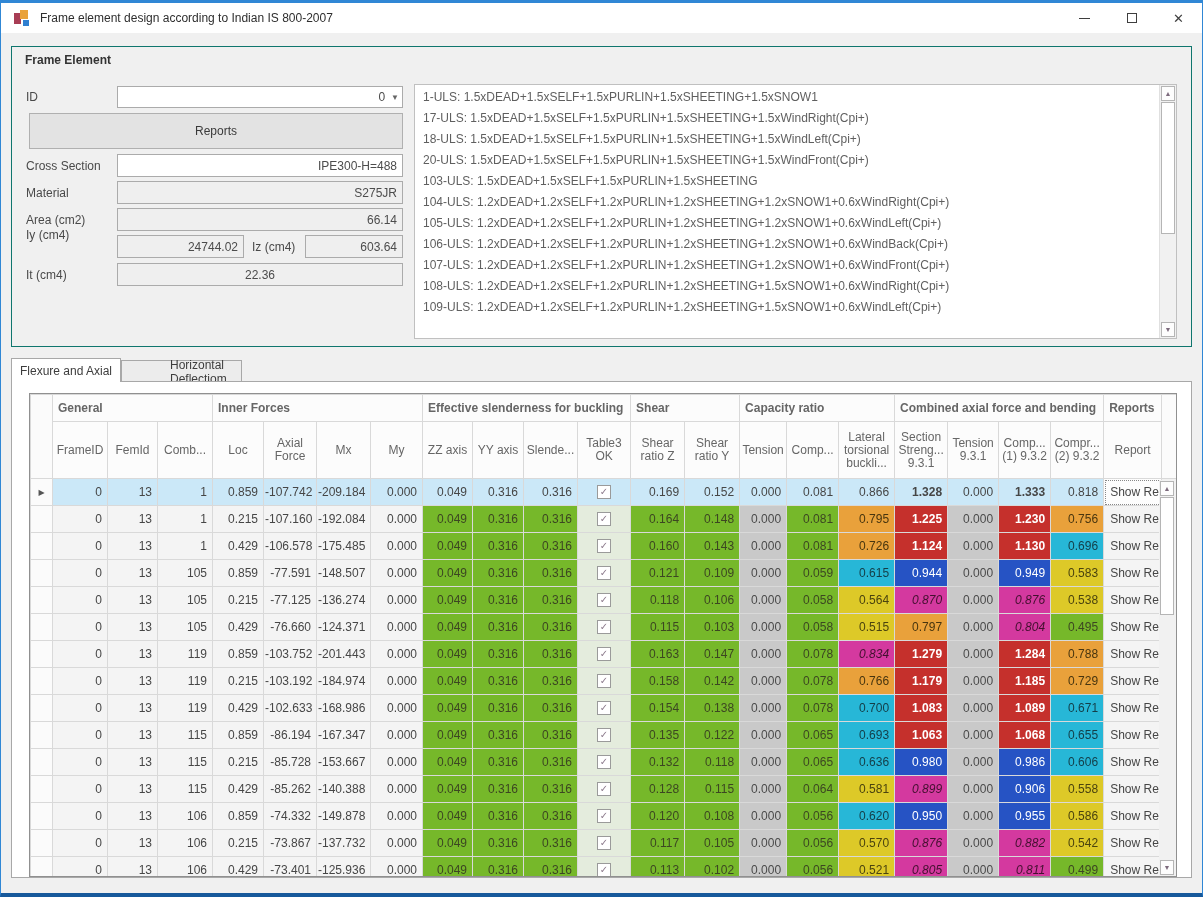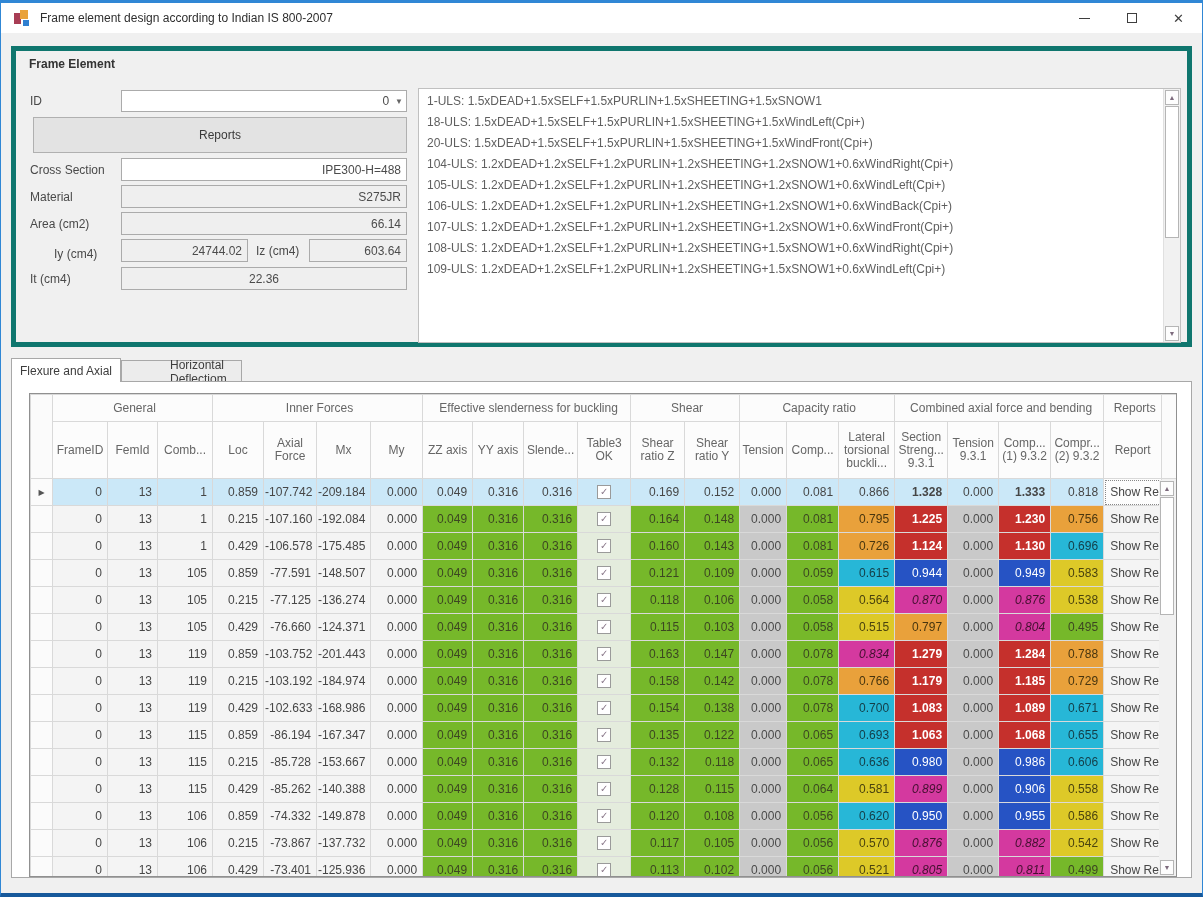--- a/index.html
+++ b/index.html
@@ -17,21 +17,21 @@
   .app-icon .sq3{left:9px;top:10px;width:6px;height:6px;background:#2f7fd0;}
   .title-text{position:absolute;left:39px;top:8px;color:#2e2e2e;}
   .win-btn{position:absolute;top:0;width:47px;height:30px;display:flex;align-items:center;justify-content:center;color:#3e3e3e;cursor:default;}
   .btn-min{right:94px;}.btn-max{right:47px;}.btn-close{right:0;}
   .glyph-min{display:block;width:11px;height:1px;background:#3e3e3e;}
   .glyph-max{display:block;width:10px;height:10px;border:1px solid #3e3e3e;}
   .glyph-close{font-size:13px;line-height:13px;}
   
   .content{position:absolute;left:0;top:30px;width:1201px;height:860px;background:#f0f0f0;}
   
-  .groupbox{position:absolute;left:10px;top:13px;width:1181px;height:301px;border:5px solid #0f766e;background:#f0f0f0;text-decoration:underline;}
+  .groupbox{position:absolute;left:10px;top:13px;width:1181px;height:301px;border:1px solid #0f766e;background:#f0f0f0;text-decoration:underline;}
   .group-title{position:absolute;left:13px;top:6px;font-weight:bold;color:#333;}
   .fld-label{position:absolute;color:#494949;}
   .tbox{position:absolute;height:23px;border:1px solid #ababab;background:#fff;font-family:inherit;font-size:12px;
         color:#4c4c4c;text-align:right;padding:0 5px;}
   .tbox.ro{background:#efefef;}
   .combo{position:absolute;height:22px;border:1px solid #ababab;background:#fff;display:flex;align-items:center;justify-content:flex-end;padding-right:3px;color:#4c4c4c;}
   .combo .val{margin-right:6px;}
   .combo .arrow{font-size:8px;color:#666;}
   .btn{position:absolute;background:#e3e3e3;border:1px solid #b0b0b0;display:flex;align-items:center;justify-content:center;color:#3a3a3a;}
   
@@ -46,21 +46,21 @@
   
   .tab{position:absolute;display:flex;align-items:center;justify-content:center;border:1px solid #a8a8a8;border-bottom:none;color:#3d3d3d;}
   .tab.active{left:10px;top:325px;width:110px;height:24px;background:#fff;z-index:3;}
   .tab.inactive{left:120px;top:327px;width:121px;height:22px;background:#ececec;z-index:1;padding-left:48px;}
   .tabpage{position:absolute;left:10px;top:348px;width:1181px;height:497px;background:#fff;border:1px solid #a8a8a8;z-index:2;}
   
   .grid{position:absolute;left:17px;top:11px;width:1148px;height:484px;border:1px solid #909090;background:#fff;overflow:hidden;}
   table.dg{border-collapse:collapse;table-layout:fixed;width:1148px;}
   .dg th,.dg td{border:1px solid #d9d9d9;overflow:hidden;white-space:pre-line;}
   .dg thead th{background:#fcfcfc;color:#666;font-weight:normal;}
-  .dg .grow th{height:27px;text-align:center;padding-left:5px;white-space:nowrap;}
+  .dg .grow th{height:27px;text-align:left;padding-left:5px;white-space:nowrap;font-weight:bold;}
   .dg .crow th{height:57px;text-align:center;vertical-align:middle;line-height:13px;padding:0 2px;}
   .dg tbody td{height:27px;background:#f4f4f4;text-align:right;padding-right:5px;color:#464646;white-space:nowrap;}
   .dg td.ind{background:#fbfbfb;text-align:center;padding:0;color:#555;font-size:8px;}
   .dg th.ind-h{background:#fbfbfb;}
   .dg td.cbc{background:#e4ecdd;text-align:center;padding:0;}
   .dg td.report{ text-align:left;padding-left:6px;}
   .dg td.sbcol{background:#f1f1f1;padding:0;border-left:1px solid #d0d0d0;}
   .cb{display:inline-block;width:14px;height:14px;background:#fff;border:1px solid #9a9a9a;line-height:12px;font-size:10px;color:#8c7b8c;text-align:center;vertical-align:middle;}
   .bg-green{background:#76b82a !important;color:#3c4622 !important;}
   .bg-gray{background:#c9c9c9 !important;color:#4a4a4a !important;}
@@ -115,33 +115,35 @@
 
       <div class="fld-label" style="left:14px;top:112px;">Cross Section</div>
       <input class="tbox" style="left: 105px; top: 107px; width: 286px;" value="IPE300-H=488">
 
       <div class="fld-label" style="left:14px;top:139px;">Material</div>
       <input class="tbox ro" readonly="" style="left: 105px; top: 134px; width: 286px;" value="S275JR">
 
       <div class="fld-label" style="left:14px;top:166px;">Area (cm2)</div>
       <input class="tbox ro" readonly="" style="left: 105px; top: 161px; width: 286px;" value="66.14">
 
-      <div class="fld-label" style="left:14px;top:196px;margin-left:24px;">Iy (cm4)</div>
+      <div class="fld-label" style="left:14px;top:181px;">Iy (cm4)</div>
       <input class="tbox ro" readonly="" style="left: 105px; top: 188px; width: 127px;" value="24744.02">
       <div class="fld-label" style="left:240px;top:193px;">Iz (cm4)</div>
       <input class="tbox ro" readonly="" style="left: 293px; top: 188px; width: 98px;" value="603.64">
 
       <div class="fld-label" style="left:14px;top:221px;">It (cm4)</div>
       <input class="tbox ro" readonly="" style="left: 105px; top: 216px; width: 286px; text-align: center;" value="22.36">
 
       <div class="listbox">
         <div class="lb-items">
             <div class="lb-item">1-ULS: 1.5xDEAD+1.5xSELF+1.5xPURLIN+1.5xSHEETING+1.5xSNOW1</div>
+            <div class="lb-item">17-ULS: 1.5xDEAD+1.5xSELF+1.5xPURLIN+1.5xSHEETING+1.5xWindRight(Cpi+)</div>
             <div class="lb-item">18-ULS: 1.5xDEAD+1.5xSELF+1.5xPURLIN+1.5xSHEETING+1.5xWindLeft(Cpi+)</div>
             <div class="lb-item">20-ULS: 1.5xDEAD+1.5xSELF+1.5xPURLIN+1.5xSHEETING+1.5xWindFront(Cpi+)</div>
+            <div class="lb-item">103-ULS: 1.5xDEAD+1.5xSELF+1.5xPURLIN+1.5xSHEETING</div>
             <div class="lb-item">104-ULS: 1.2xDEAD+1.2xSELF+1.2xPURLIN+1.2xSHEETING+1.2xSNOW1+0.6xWindRight(Cpi+)</div>
             <div class="lb-item">105-ULS: 1.2xDEAD+1.2xSELF+1.2xPURLIN+1.2xSHEETING+1.2xSNOW1+0.6xWindLeft(Cpi+)</div>
             <div class="lb-item">106-ULS: 1.2xDEAD+1.2xSELF+1.2xPURLIN+1.2xSHEETING+1.2xSNOW1+0.6xWindBack(Cpi+)</div>
             <div class="lb-item">107-ULS: 1.2xDEAD+1.2xSELF+1.2xPURLIN+1.2xSHEETING+1.2xSNOW1+0.6xWindFront(Cpi+)</div>
             <div class="lb-item">108-ULS: 1.2xDEAD+1.2xSELF+1.2xPURLIN+1.2xSHEETING+1.5xSNOW1+0.6xWindRight(Cpi+)</div>
             <div class="lb-item">109-ULS: 1.2xDEAD+1.2xSELF+1.2xPURLIN+1.2xSHEETING+1.5xSNOW1+0.6xWindLeft(Cpi+)</div>
           </div>
         <div class="sbar">
           <div class="sb-btn sb-up">▲</div>
           <div class="sb-thumb" style="top:17px;height:132px;"></div>

